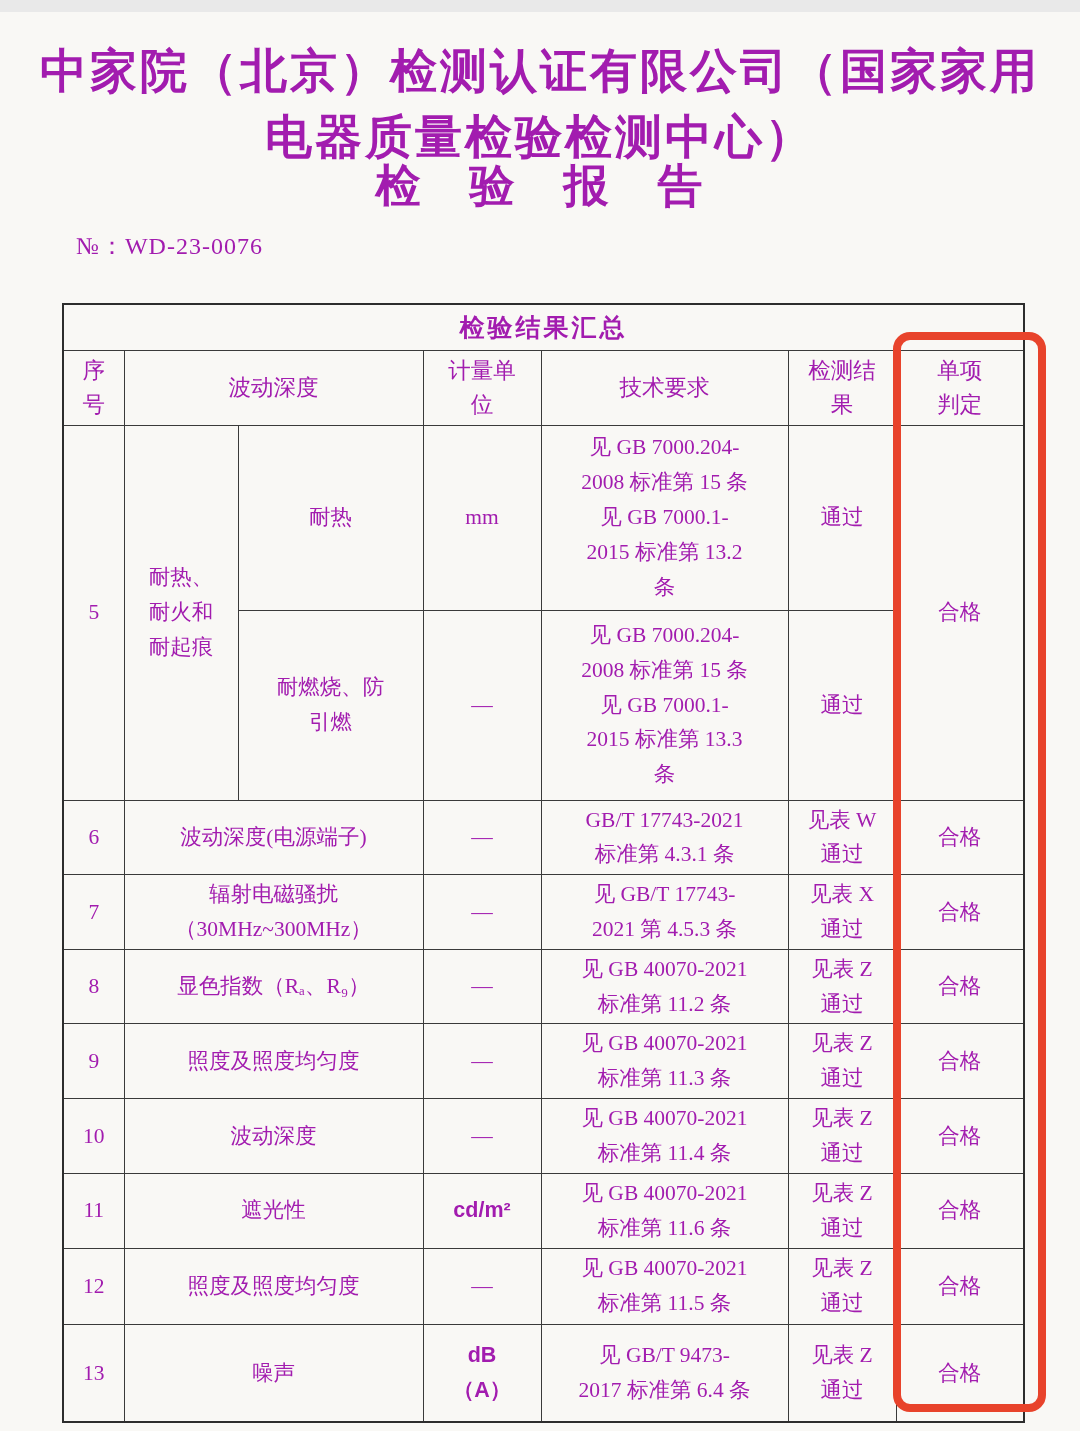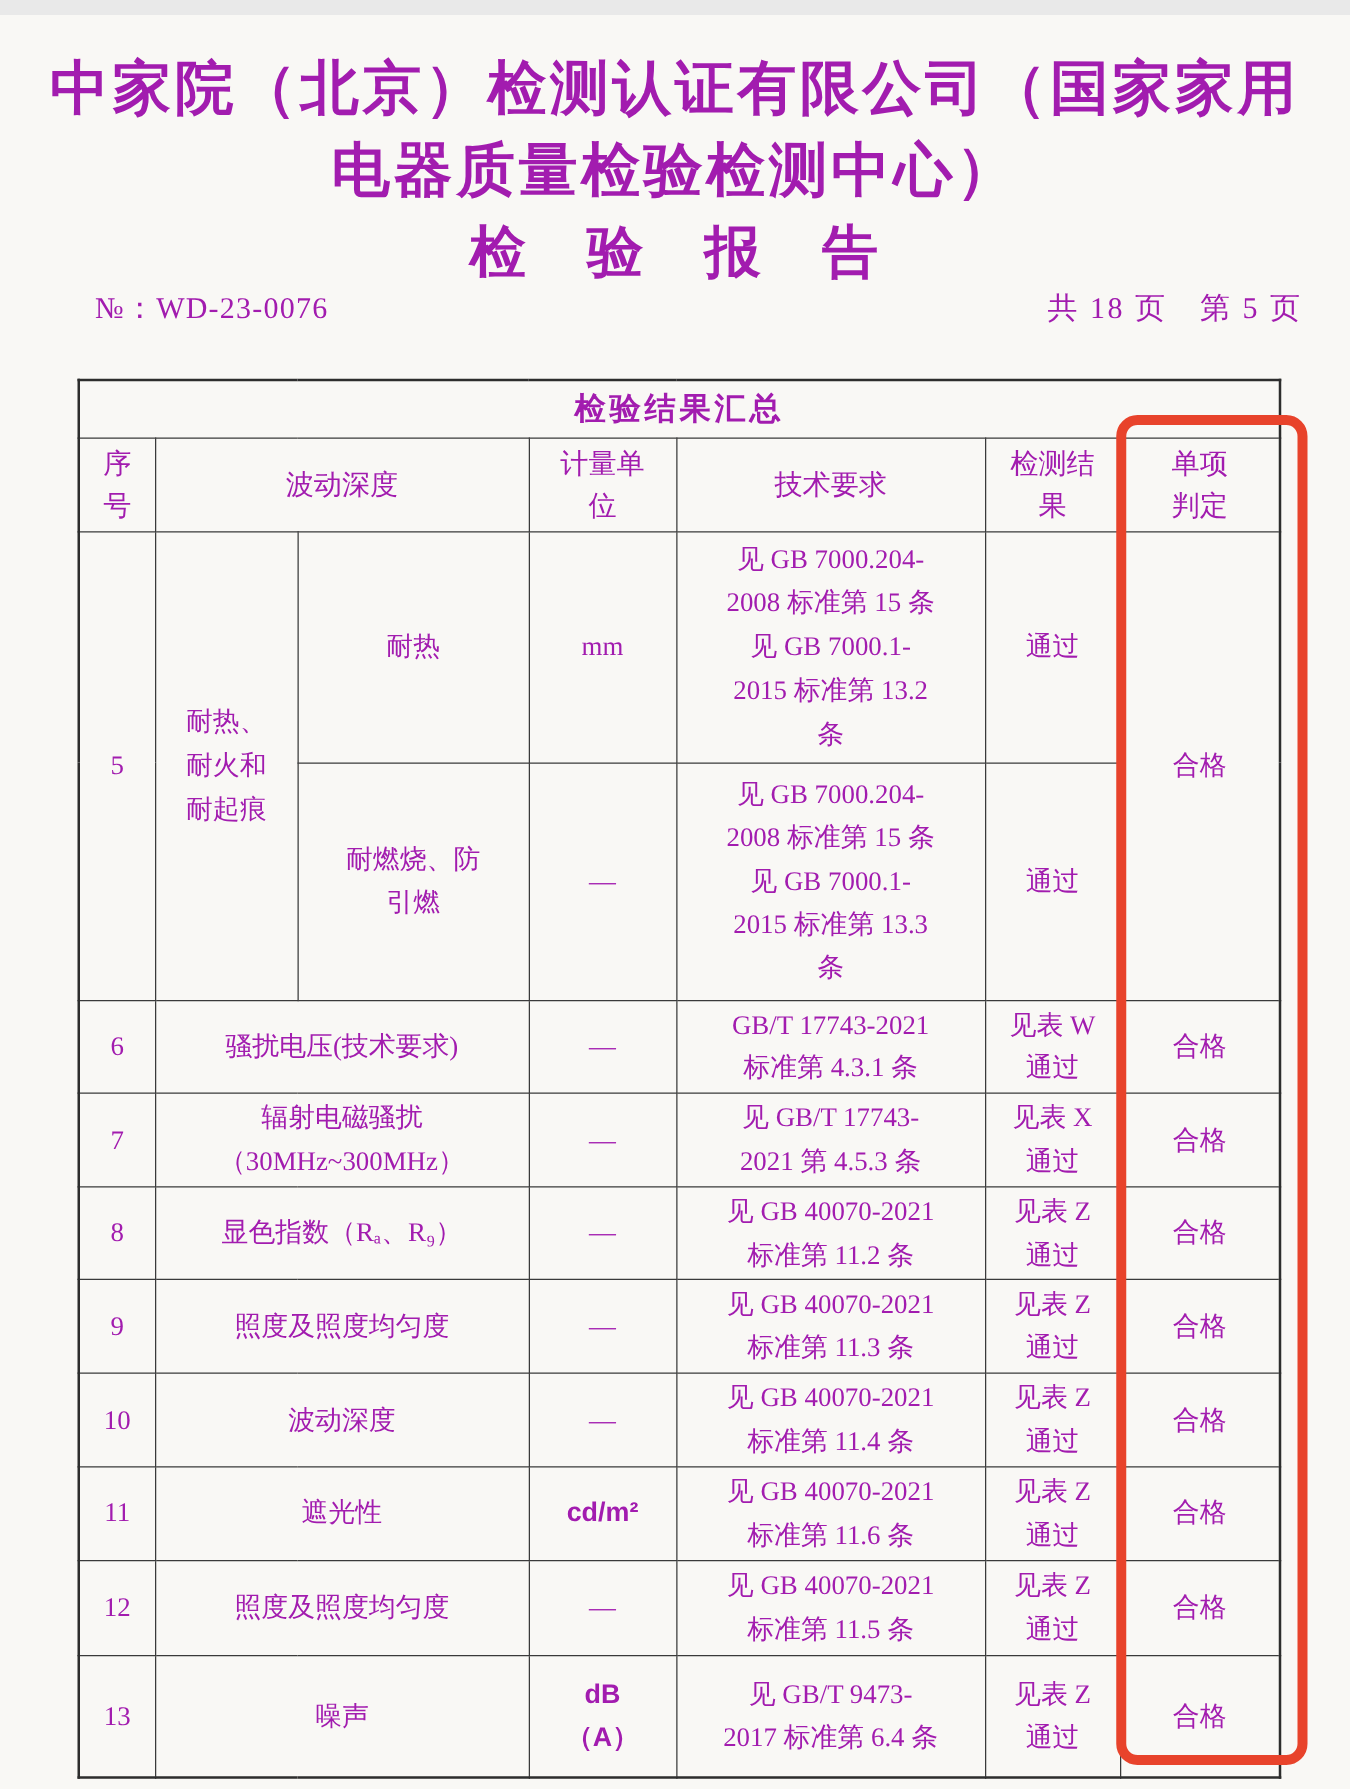--- a/index.html
+++ b/index.html
@@ -14,21 +14,21 @@
   }
   
   .company-title{
     position:absolute;top:26px;left:0;width:100%;
     text-align:center;
     font-size:47px;font-weight:bold;
     line-height:66px;letter-spacing:3px;
     white-space:pre-line;
   }
   .report-title{
-    position:absolute;top:160px;left:0;width:100%;
+    position:absolute;top:144px;left:0;width:100%;
     text-align:center;
     font-size:45px;font-weight:bold;
     letter-spacing:2px;
   }
   .meta-row{
     position:absolute;top:218px;left:0;width:100%;height:32px;
     font-size:24px;
     text-align:center;
   }
   .report-no{position:absolute;left:76px;top:0;letter-spacing:1px;}
@@ -83,21 +83,20 @@
 <body>
 
 <div class="page">
 
   <div class="company-title">中家院（北京）检测认证有限公司（国家家用
 电器质量检验检测中心）</div>
   <div class="report-title">检　验　报　告</div>
 
   <div class="meta-row">
     <div class="report-no"><span>№：</span><span>WD-23-0076</span></div>
-    <div class="pagination">共 18 页　第 5 页</div>
   </div>
 
   <table class="results">
     <colgroup>
       <col style="width:61px">
         <col style="width:114px">
         <col style="width:185px">
       <col style="width:118px">
         <col style="width:247px">
         <col style="width:108px">
@@ -144,21 +143,21 @@
       <td>见 GB 7000.204-
 2008 标准第 15 条
 见 GB 7000.1-
 2015 标准第 13.3
 条</td>
       <td>通过</td>
     </tr>
 
     <tr class="rw">
       <td>6</td>
-      <td colspan="2">骚扰电压(技术要求)</td>
+      <td colspan="2">波动深度(电源端子)</td>
       <td>—</td>
       <td>GB/T 17743-2021
 标准第 4.3.1 条</td>
       <td>见表 W
 通过</td>
       <td>合格</td>
     </tr>
 
     <tr class="rw">
       <td>7</td>

